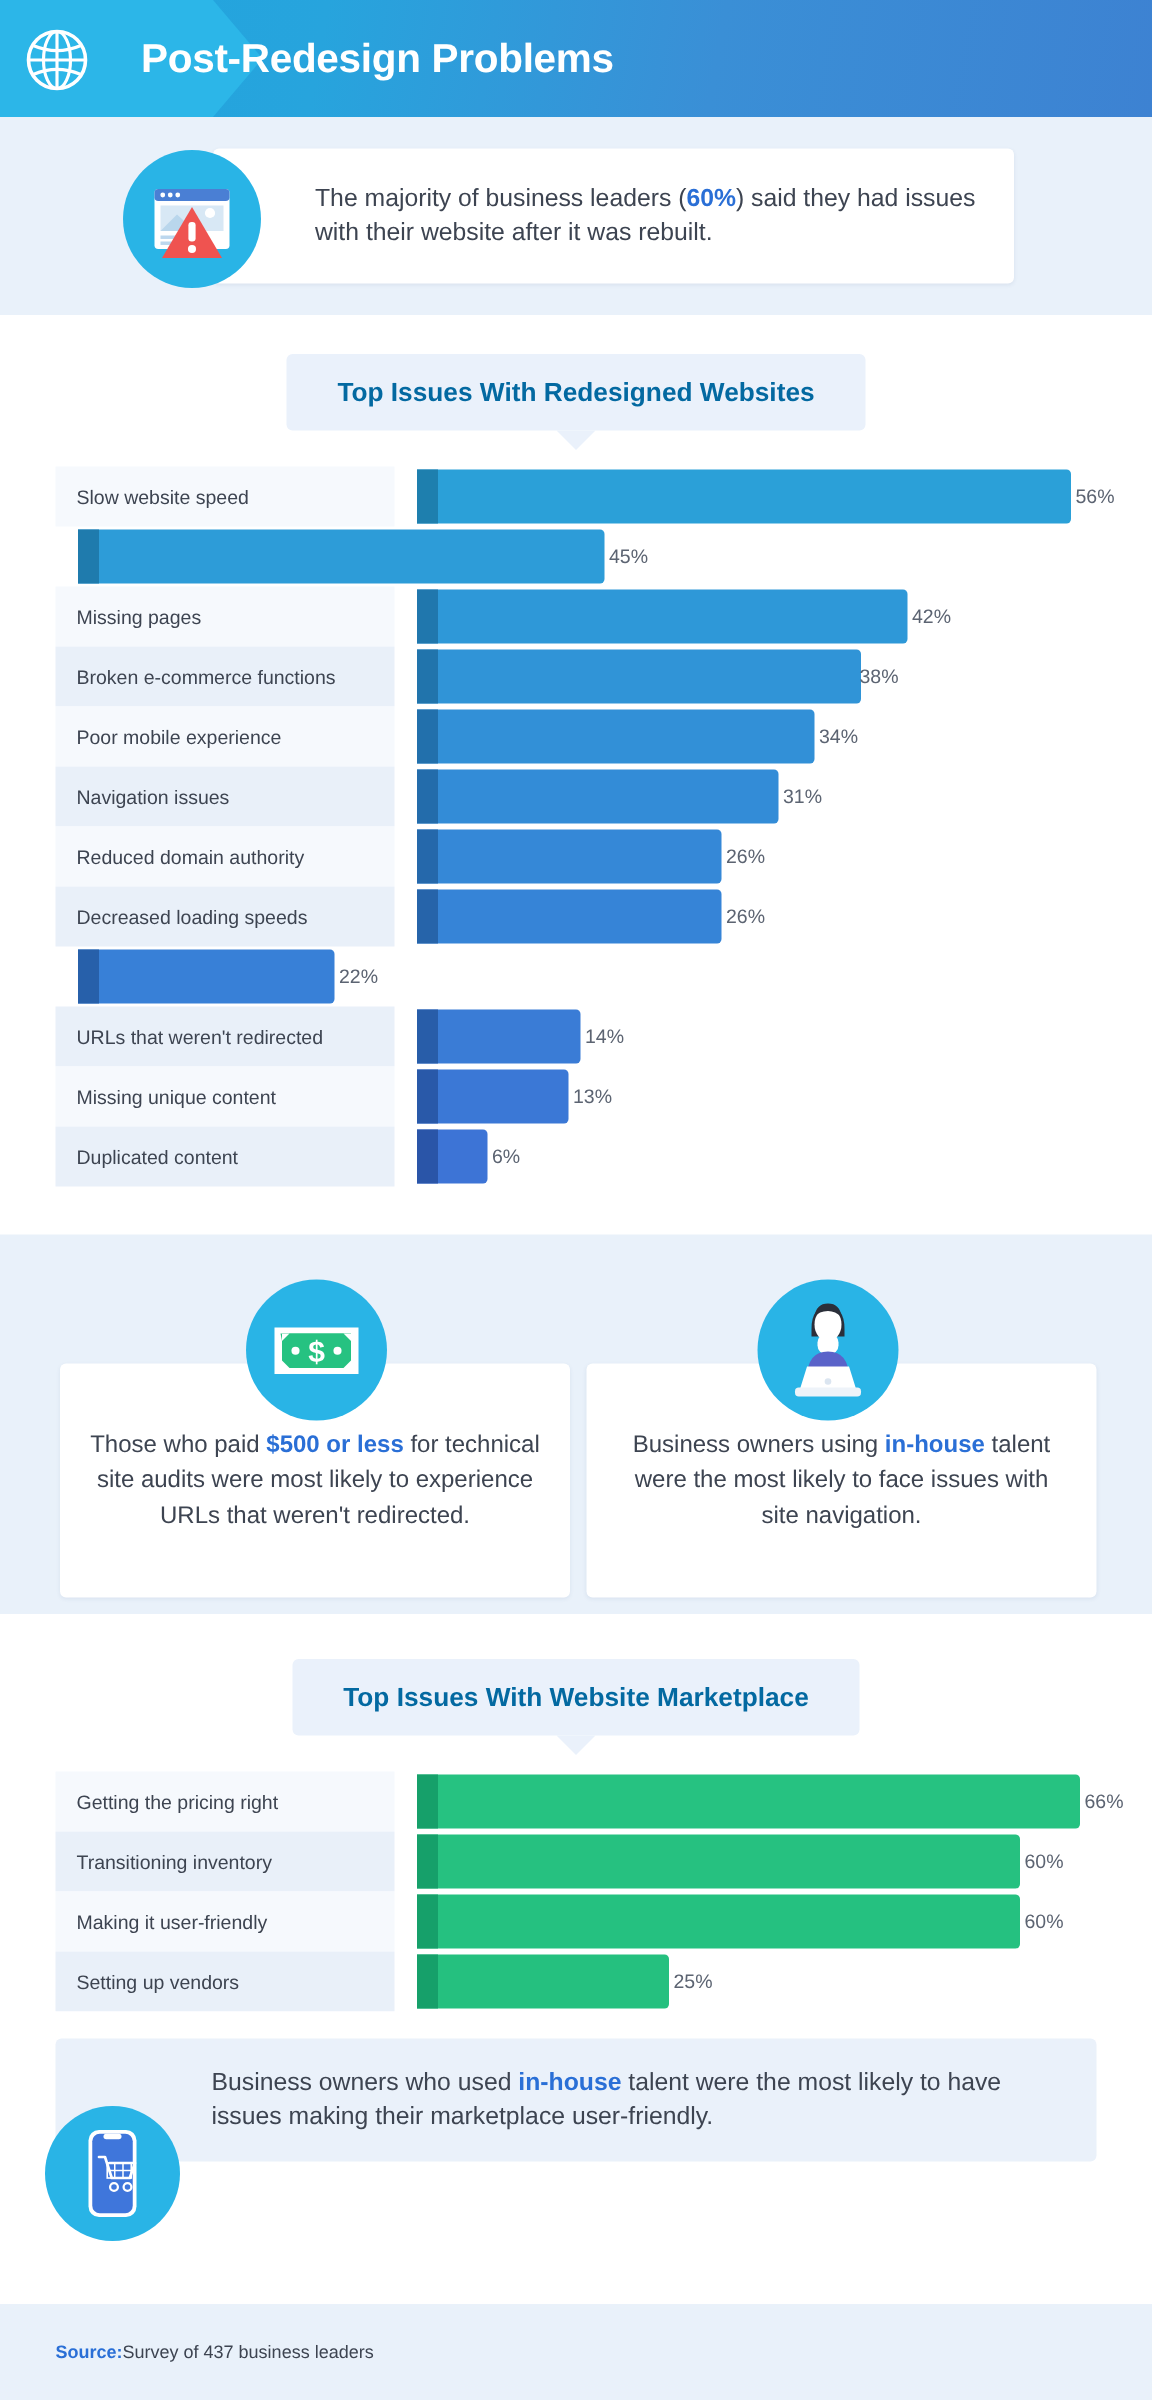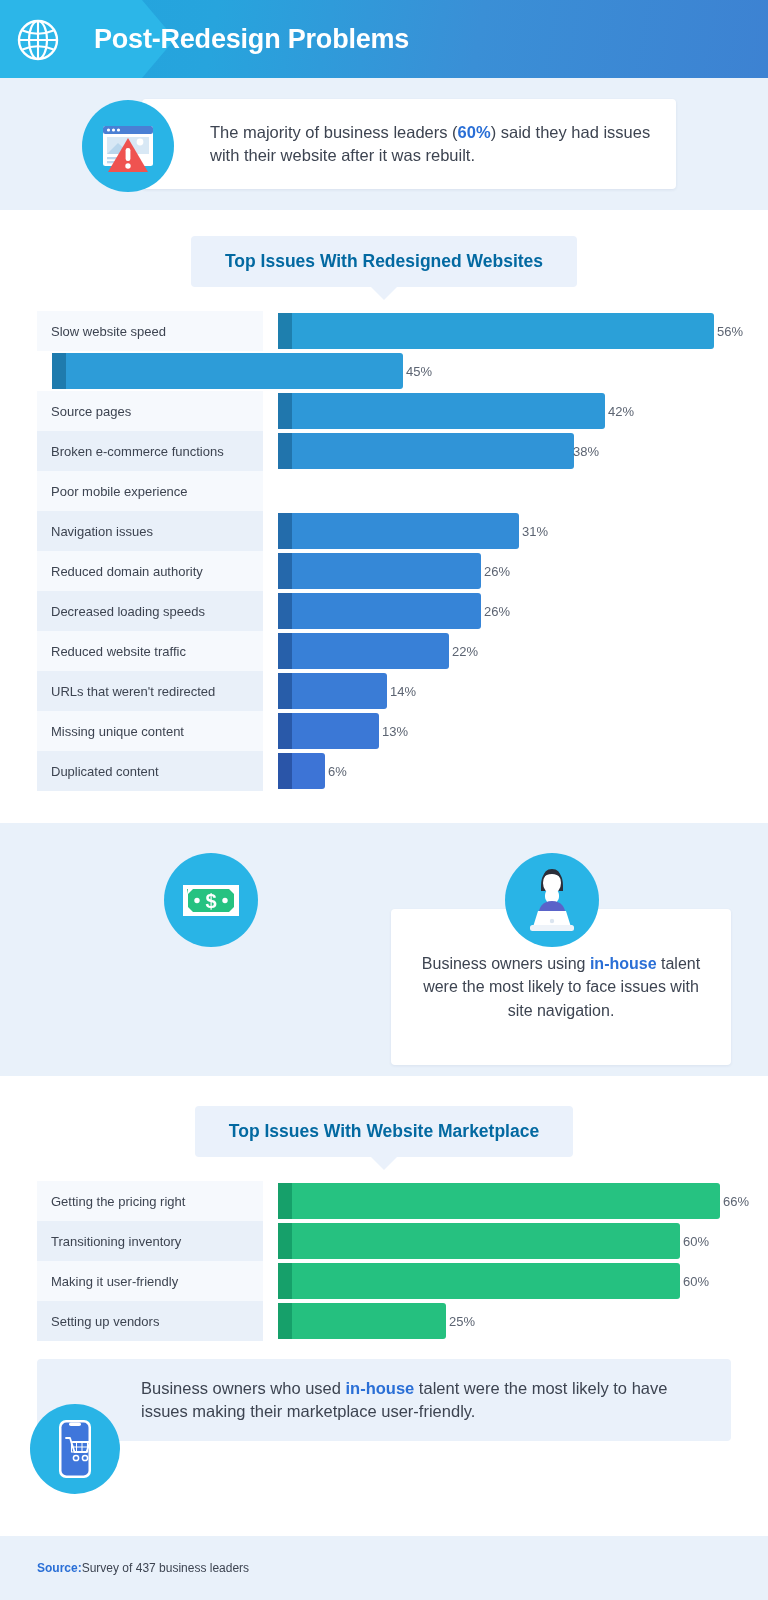--- a/index.html
+++ b/index.html
@@ -186,39 +186,45 @@
         </div>
         <div class="bar-row odd">
           <div class="bar-track">
             <div class="bar" style="width: 351px; background: rgb(45, 156, 216);">
               <div class="bar-cap" style="background: rgb(31, 123, 173);"></div>
             </div>
             <div class="bar-value" style="left: 351px;">45%</div>
           </div>
         </div>
         <div class="bar-row even">
-          <div class="bar-label">Source pages</div>
+          <div class="bar-label">Missing pages</div>
           <div class="bar-track">
             <div class="bar" style="width: 327px; background: rgb(46, 152, 216);">
               <div class="bar-cap" style="background: rgb(32, 119, 173);"></div>
             </div>
             <div class="bar-value" style="left: 327px;">42%</div>
           </div>
         </div>
         <div class="bar-row odd">
           <div class="bar-label">Broken e-commerce functions</div>
           <div class="bar-track">
             <div class="bar" style="width: 296px; background: rgb(48, 148, 215);">
               <div class="bar-cap" style="background: rgb(33, 116, 172);"></div>
             </div>
             <div class="bar-value" style="left: 292px; text-align: right;">38%</div>
           </div>
         </div>
         <div class="bar-row even">
           <div class="bar-label">Poor mobile experience</div>
+          <div class="bar-track">
+            <div class="bar" style="width: 265px; background: rgb(50, 144, 215);">
+              <div class="bar-cap" style="background: rgb(34, 112, 172);"></div>
+            </div>
+            <div class="bar-value" style="left: 265px;">34%</div>
+          </div>
         </div>
         <div class="bar-row odd">
           <div class="bar-label">Navigation issues</div>
           <div class="bar-track">
             <div class="bar" style="width: 241px; background: rgb(51, 140, 215);">
               <div class="bar-cap" style="background: rgb(35, 108, 171);"></div>
             </div>
             <div class="bar-value" style="left: 241px;">31%</div>
           </div>
         </div>
@@ -234,21 +240,20 @@
         <div class="bar-row odd">
           <div class="bar-label">Decreased loading speeds</div>
           <div class="bar-track">
             <div class="bar" style="width: 203px; background: rgb(54, 132, 215);">
               <div class="bar-cap" style="background: rgb(38, 100, 170);"></div>
             </div>
             <div class="bar-value" style="left: 203px;">26%</div>
           </div>
         </div>
         <div class="bar-row even">
-          <div class="bar-label">Reduced website traffic</div>
           <div class="bar-track">
             <div class="bar" style="width: 171px; background: rgb(56, 128, 215);">
               <div class="bar-cap" style="background: rgb(39, 96, 170);"></div>
             </div>
             <div class="bar-value" style="left: 171px;">22%</div>
           </div>
         </div>
         <div class="bar-row odd">
           <div class="bar-label">URLs that weren't redirected</div>
           <div class="bar-track">
@@ -275,20 +280,25 @@
             </div>
             <div class="bar-value" style="left: 47px;">6%</div>
           </div>
         </div>
       </div>
   </div>
 
   <div style="height:32px;" class="spacer-white"></div>
 
   <div class="mid-band">
+    <div class="mid-card left">
+      <div class="mid-card-text">
+        <span>Those who paid </span><span class="hl-blue">$500 or less</span><span> for technical site audits were most likely to experience URLs that weren't redirected.</span>
+      </div>
+    </div>
     <div class="mid-card right">
       <div class="mid-card-text">
         <span>Business owners using </span><span class="hl-blue">in-house</span><span> talent were the most likely to face issues with site navigation.</span>
       </div>
     </div>
   </div>
 
   <div class="circle-icon icon-money-circle">
     <svg viewBox="0 0 94 94" width="94" height="94">
       <rect x="19" y="32" width="56" height="31" fill="#ffffff"></rect>

